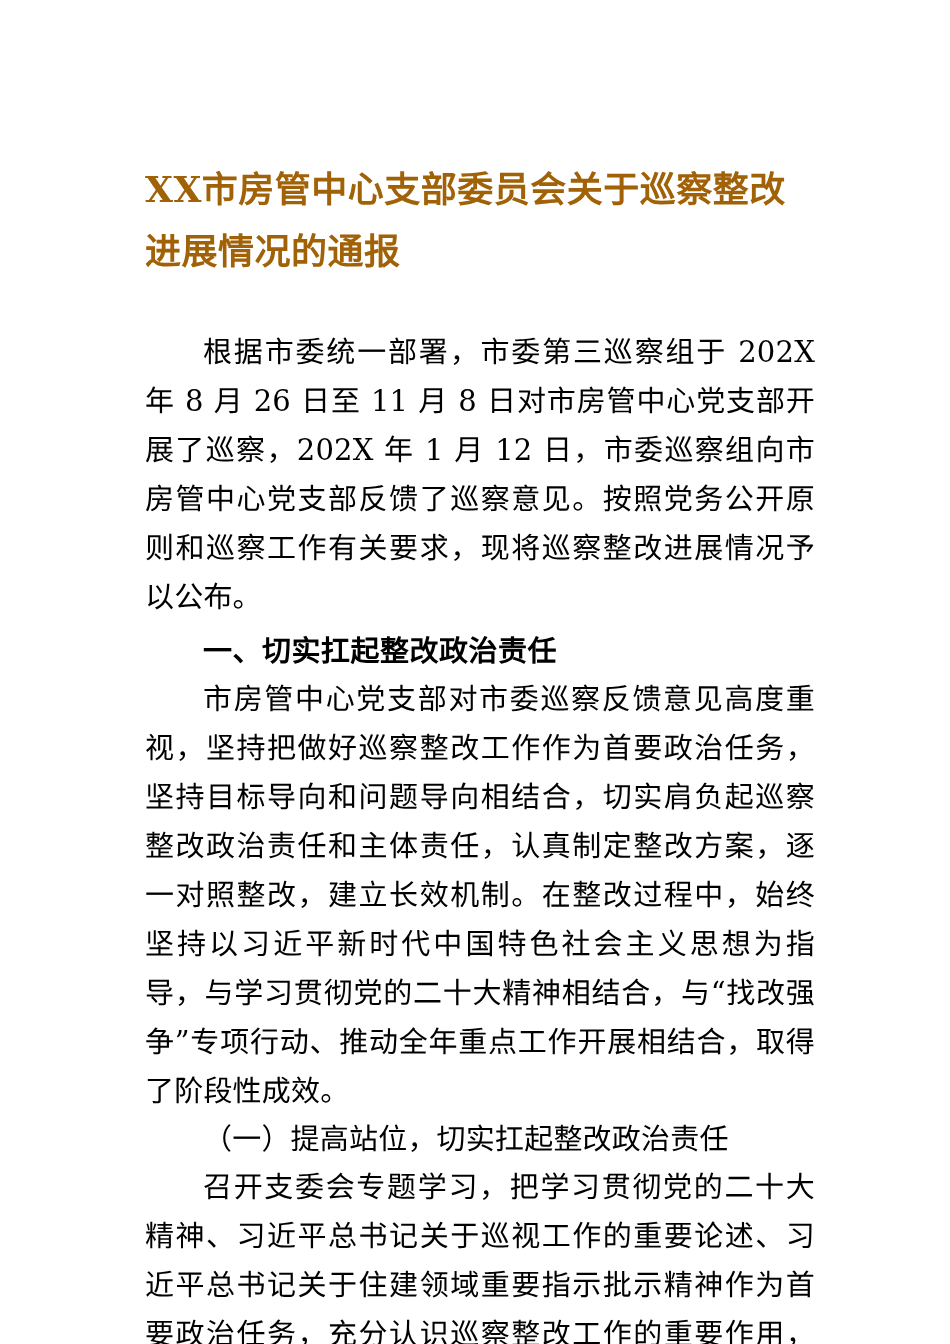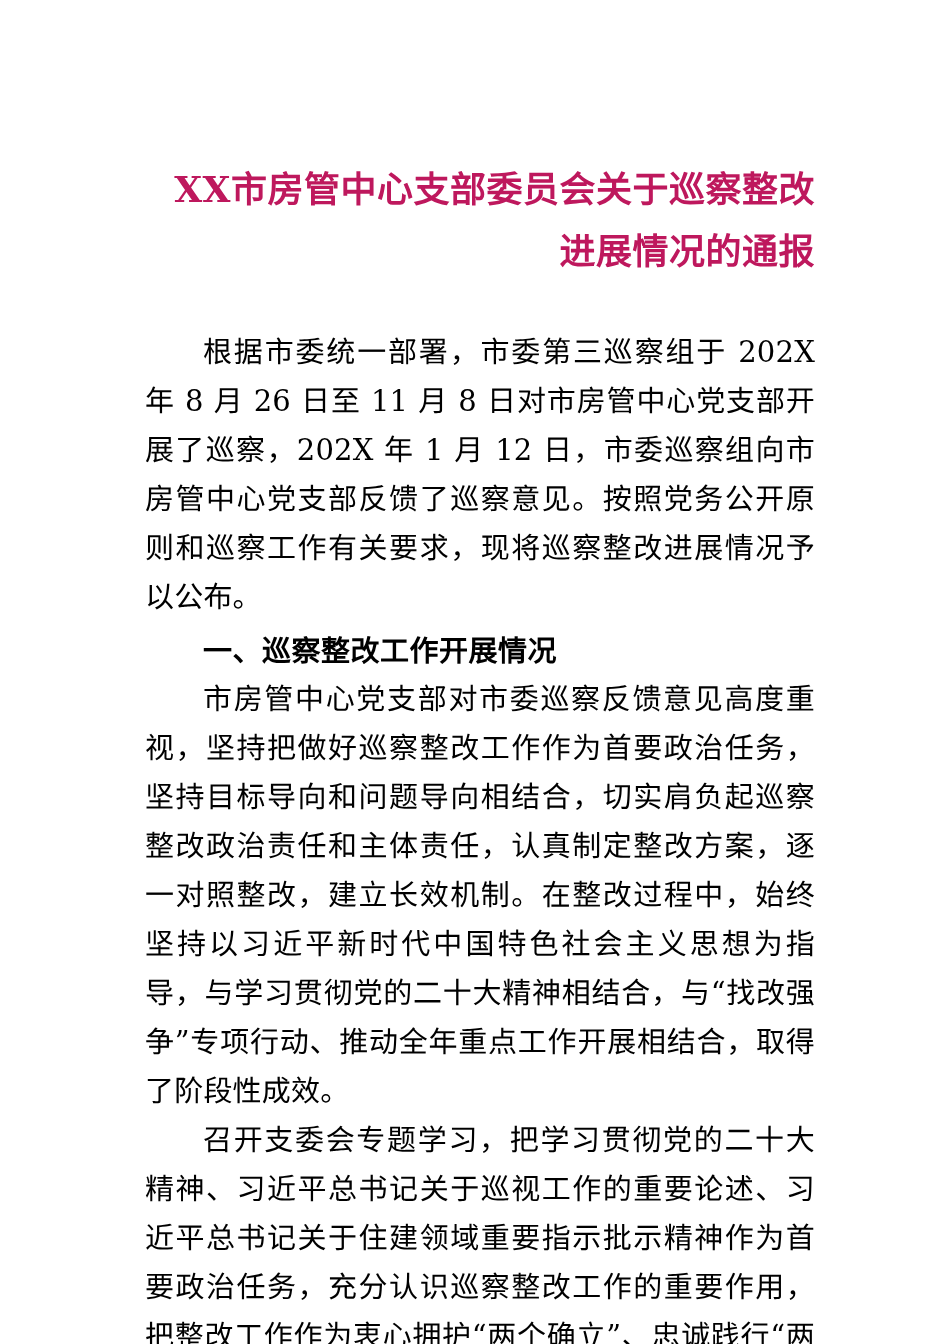--- a/index.html
+++ b/index.html
@@ -27,23 +27,23 @@
   }
 
   
   .doc-title {
     margin: 0;
     padding-top: 158px;
     font-family: "DejaVu Serif", "Liberation Serif", serif;
     font-weight: 700;
     font-size: 36px;
     line-height: 62px;
-    text-align: right;
+    text-align: left;
     letter-spacing: 0.5px;
-    color: #be185d;
+    color: #a16207;
   }
 
   
   .body-block {
     margin: 0;
     font-family: "DejaVu Serif", "Liberation Serif", serif;
     font-size: 29px;
     line-height: 49px;
     text-align: justify;
     text-justify: inter-ideograph;
@@ -99,20 +99,21 @@
 <body>
 
 <div class="page">
 
   <h1 class="doc-title">XX市房管中心支部委员会关于巡察整改进展情况的通报</h1>
 
   <div class="spacer-after-title"></div>
 
   <p id="para-intro" class="body-block indent">根据市委统一部署，市委第三巡察组于 202X 年 8 月 26 日至 11 月 8 日对市房管中心党支部开展了巡察，202X 年 1 月 12 日，市委巡察组向市房管中心党支部反馈了巡察意见。按照党务公开原则和巡察工作有关要求，现将巡察整改进展情况予以公布。</p>
 
-  <h2 class="section-heading">一、巡察整改工作开展情况</h2>
+  <h2 class="section-heading">一、切实扛起整改政治责任</h2>
 
   <p class="body-block indent">市房管中心党支部对市委巡察反馈意见高度重视，坚持把做好巡察整改工作作为首要政治任务，坚持目标导向和问题导向相结合，切实肩负起巡察整改政治责任和主体责任，认真制定整改方案，逐一对照整改，建立长效机制。在整改过程中，始终坚持以习近平新时代中国特色社会主义思想为指导，与学习贯彻党的二十大精神相结合，与“找改强争”专项行动、推动全年重点工作开展相结合，取得了阶段性成效。</p>
 
+  <h3 class="subsection-heading">（一）提高站位，切实扛起整改政治责任</h3>
 
   <p class="body-block indent clipped">召开支委会专题学习，把学习贯彻党的二十大精神、习近平总书记关于巡视工作的重要论述、习近平总书记关于住建领域重要指示批示精神作为首要政治任务，充分认识巡察整改工作的重要作用，把整改工作作为衷心拥护“两个确立”、忠诚践行“两个维护”的具体行动。对标对表市委巡</p>
 
 </div>
 
 </body></html>

